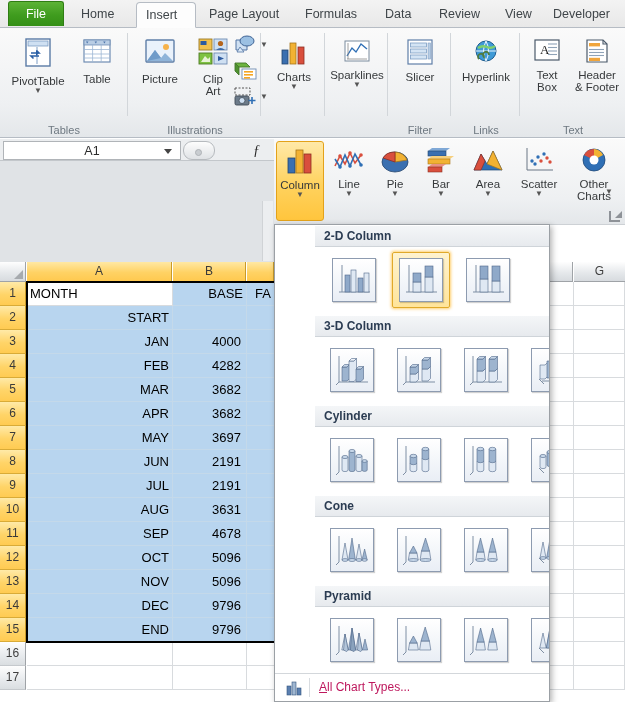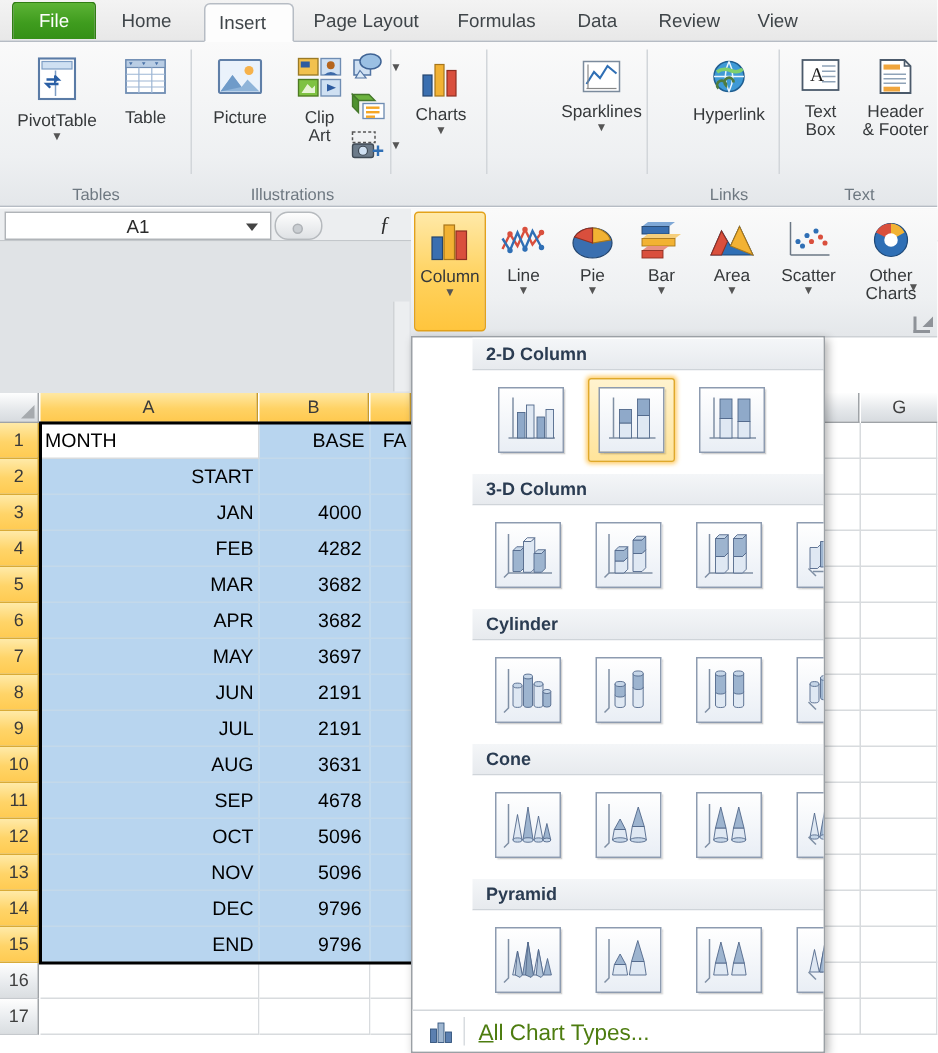--- a/index.html
+++ b/index.html
@@ -171,21 +171,21 @@
   .thumb {
     position:absolute; left:50%; top:50%; transform:translate(-50%,-50%);
     width:44px; height:44px; background:linear-gradient(#ffffff,#e9eef5);
     border:1px solid #8d9bb0; box-shadow:1px 1px 1px rgba(0,0,0,.18);
   }
   .gfoot {
     position:absolute; left:0; right:0; bottom:0; height:28px;
     border-top:1px solid #d3d7db; background:#fff;
   }
   .gfoot .lbl {
-    position:absolute; left:44px; top:6px; font-size:15px; color:#4d7c0f;
+    position:absolute; left:44px; top:6px; font-size:12px; color:#be185d;
   }
   .gfoot .lbl u { text-decoration:underline; }
   .gfoot .vsep { position:absolute; left:34px; top:4px; bottom:4px; width:1px; background:#d8dce0; }
 
   .dlg-launcher {
     position:absolute; right:6px; bottom:3px; width:11px; height:11px;
     border-left:2px solid #8e9298; border-bottom:2px solid #8e9298;
   }
   .dlg-launcher:after {
     content:''; position:absolute; right:-2px; top:0; border-left:7px solid transparent;
@@ -197,20 +197,21 @@
 
 <div class="tabbar">
   <div class="tab file">File</div>
   <div class="tab" style="left:72px;width:56px;">Home</div>
   <div class="tab active" style="left:136px;width:60px;">Insert</div>
   <div class="tab" style="left:200px;width:90px;">Page Layout</div>
   <div class="tab" style="left:296px;width:74px;">Formulas</div>
   <div class="tab" style="left:376px;width:48px;">Data</div>
   <div class="tab" style="left:430px;width:60px;">Review</div>
   <div class="tab" style="left:496px;width:44px;">View</div>
+  <div class="tab" style="left:544px;width:78px;">Developer</div>
 </div>
 
 <div class="ribbon">
 
   <div class="rgroup" style="left:0;width:128px;">
     <div class="bigbtn" style="left:6px;top:8px;width:64px;">
       <svg class="icn" width="36" height="36" viewBox="0 0 36 36">
         <rect x="6" y="3" width="24" height="27" fill="#fff" stroke="#5a7ba6" stroke-width="1.4"></rect>
         <rect x="8" y="5" width="20" height="5" fill="#cfe0f2" stroke="#7d9dc4" stroke-width=".8"></rect>
         <line x1="17" y1="11" x2="17" y2="28" stroke="#7d9dc4" stroke-width="1"></line>
@@ -312,35 +313,51 @@
         <rect x="13" y="5" width="6" height="21" fill="#f2b233" stroke="#a7761a" stroke-width=".8"></rect>
         <rect x="21" y="9" width="6" height="17" fill="#d94f3d" stroke="#8e2f22" stroke-width=".8"></rect>
       </svg>
       <span class="cap">Charts</span>
       <span class="caret">▼</span>
     </div>
     <div class="glabel"></div>
     <div class="sep"></div>
   </div>
 
-  <div class="rgroup" style="left:326px;width:62px;margin-left:44px;">
+  <div class="rgroup" style="left:326px;width:62px;">
     <div class="bigbtn" style="left:2px;top:10px;width:58px;">
       <svg class="icn" width="30" height="28" viewBox="0 0 30 28">
         <rect x="3" y="3" width="24" height="20" fill="#fff" stroke="#7b8b9d" stroke-width="1"></rect>
         <polyline points="5,18 10,10 14,14 19,6 25,11" fill="none" stroke="#2f6fb5" stroke-width="1.4"></polyline>
         <line x1="5" y1="21" x2="25" y2="21" stroke="#888" stroke-width=".8"></line>
         <line x1="6" y1="5" x2="6" y2="21" stroke="#888" stroke-width=".8"></line>
       </svg>
       <span class="cap">Sparklines</span>
       <span class="caret">▼</span>
     </div>
     <div class="glabel"></div>
     <div class="sep"></div>
   </div>
 
+  <div class="rgroup" style="left:389px;width:62px;">
+    <div class="bigbtn" style="left:6px;top:10px;width:50px;">
+      <svg class="icn" width="32" height="30" viewBox="0 0 32 30">
+        <rect x="4" y="2" width="24" height="24" fill="#fff" stroke="#5f7fa8" stroke-width="1.2"></rect>
+        <g fill="#d4e4f4" stroke="#7d9dc4" stroke-width=".8">
+          <rect x="6.5" y="5" width="16" height="4"></rect>
+            <rect x="6.5" y="11" width="16" height="4"></rect>
+          <rect x="6.5" y="17" width="16" height="4"></rect>
+        </g>
+        <rect x="24" y="5" width="2.5" height="16" fill="#b8cde4" stroke="#7d9dc4" stroke-width=".6"></rect>
+      </svg>
+      <span class="cap">Slicer</span>
+    </div>
+    <div class="glabel">Filter</div>
+    <div class="sep"></div>
+  </div>
 
   <div class="rgroup" style="left:452px;width:68px;">
     <div class="bigbtn" style="left:2px;top:10px;width:64px;">
       <svg class="icn" width="32" height="30" viewBox="0 0 32 30">
         <circle cx="16" cy="13" r="10" fill="#3f9ad6" stroke="#1f5e91" stroke-width="1"></circle>
         <path d="M6 13 h20 M16 3 q5 10 0 20 q-5 -10 0 -20" fill="none" stroke="#eaf6ff" stroke-width="1"></path>
         <path d="M8 10 q4 -3 9 -1 q5 2 8 -1" fill="none" stroke="#7fd06d" stroke-width="2.4"></path>
         <path d="M9 21 a3 3 0 1 1 5 -2 a3 3 0 1 1 5 -2" fill="none" stroke="#4e7c3f" stroke-width="1.8"></path>
       </svg>
       <span class="cap">Hyperlink</span>

